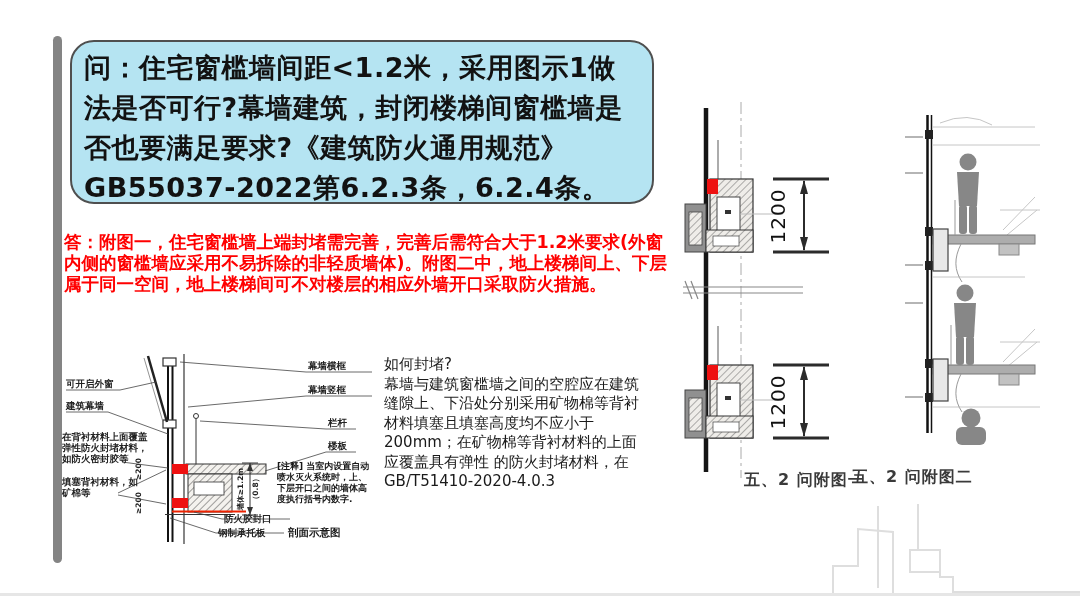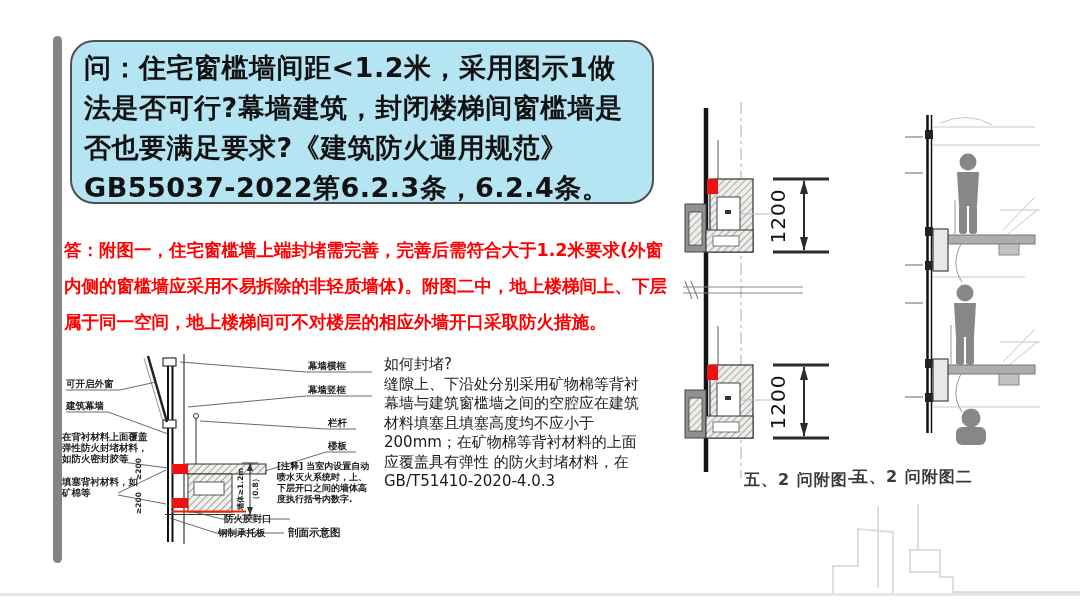--- a/index.html
+++ b/index.html
@@ -6,21 +6,21 @@
   .slide{position:relative;width:1080px;height:608px;background:#fff;overflow:hidden;
          font-family:"DejaVu Sans","Liberation Sans",sans-serif;}
   .abs{position:absolute;}
   
   .side-bar{left:53px;top:36px;width:9px;height:527px;background:#848484;border-radius:5px;}
   
   .bubble{left:70px;top:40px;width:584px;height:164px;background:#b5e4f2;border:2px solid #4f4f4f;
           border-radius:24px;padding:6px 12px;box-sizing:border-box;
           font-size:27px;line-height:40px;font-weight:600;color:#121212;letter-spacing:.5px;}
   
-  .answer{left:64px;top:232px;width:606px;font-size:17.5px;line-height:36px;font-weight:600;color:#ff0000;}
+  .answer{left:64px;top:232px;width:606px;font-size:17.5px;line-height:21px;font-weight:600;color:#ff0000;}
   
   .sealnote{left:384px;top:355px;width:290px;font-size:15px;line-height:19.5px;color:#1a1a1a;}
   
   .detailnote{left:277px;top:461px;width:97px;font-size:9px;line-height:11px;font-weight:bold;color:#181818;}
   .caption{font-size:16px;font-weight:bold;color:#3a3a3a;letter-spacing:1px;}
   .cap1{left:744px;top:470px;}
   .cap2{left:852px;top:467px;}
   .bottom-rule{left:0;top:593px;width:1080px;height:3px;background:#e6e6e6;}
   
   .dlabel{font-size:9.5px;font-weight:bold;fill:#222;}
@@ -123,22 +123,22 @@
     <text class="dlabel" x="268" y="97">楼板</text>
     <text class="dlabel" x="164" y="170">防火胶封口</text>
     <text class="dlabel" x="158" y="184">钢制承托板</text>
     <text class="dtitle" x="228" y="184">剖面示意图</text>
   </svg>
 
   <div class="abs detailnote">[注释] 当室内设置自动喷水灭火系统时，上、下层开口之间的墙体高度执行括号内数字.</div>
 
   <div class="abs sealnote">
     <div>如何封堵?</div>
+    <div>幕墙与建筑窗槛墙之间的空腔应在建筑</div>
     <div>缝隙上、下沿处分别采用矿物棉等背衬</div>
-    <div>幕墙与建筑窗槛墙之间的空腔应在建筑</div>
     <div>材料填塞且填塞高度均不应小于</div>
     <div>200mm；在矿物棉等背衬材料的上面</div>
     <div>应覆盖具有弹性 的防火封堵材料，在</div>
     <div>GB/T51410-2020-4.0.3</div>
   </div>
 
   <svg class="abs" style="left:655px;top:100px;" width="220" height="395" viewBox="0 0 220 395">
     <defs>
       <pattern id="hatchF1" width="5" height="5" patternUnits="userSpaceOnUse" patternTransform="rotate(45)">
         <rect width="5" height="5" fill="#efede9"></rect>

